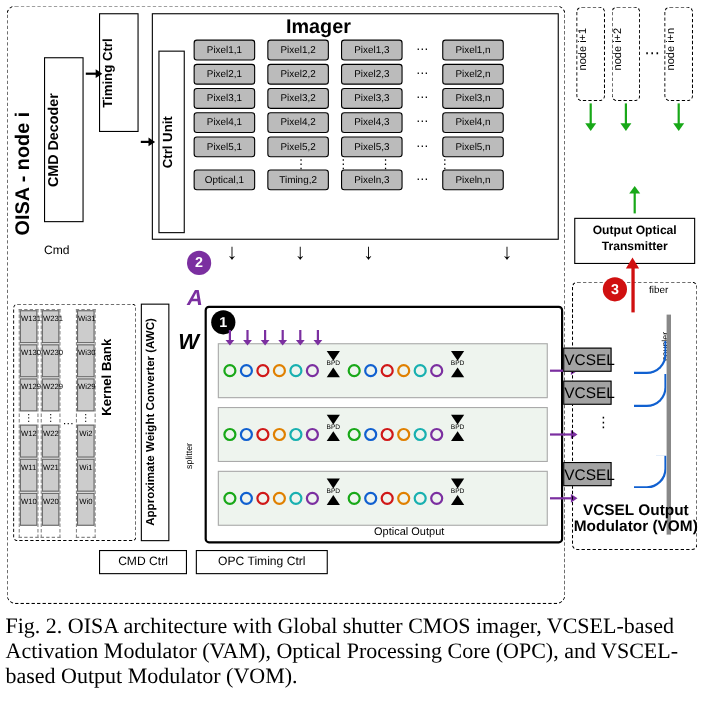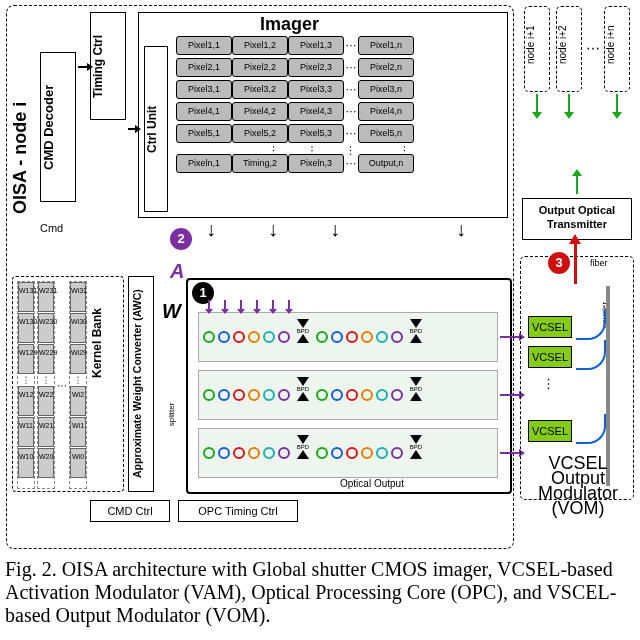--- a/index.html
+++ b/index.html
@@ -11,21 +11,21 @@
 
 #oisa{top:5px;left:6px;width:508px;height:544px;border:1.5px dashed #000;border-radius:8px;position:absolute}
 #oisa-lbl{position:absolute;top:8px;left:10px;width:24px;height:206px;font-size:18px;font-weight:bold}
 
 #cmd{top:52px;left:40px;width:36px;height:150px;background:#fff}
 
 #imager{position:absolute;top:12px;left:138px;width:370px;height:206px;border:1px solid #000}
 #imager-title{position:absolute;top:14px;left:260px;font-size:18px;font-weight:bold}
 #ctrl-unit{position:absolute;top:46px;left:144px;width:24px;height:166px;border:1px solid #000;background:#fff}
 .pixel-grid{position:absolute;top:36px;left:176px;width:326px;height:176px}
-.prow{display:flex;gap:0;margin-bottom:3px}
+.prow{display:flex;gap:11px;margin-bottom:3px}
 .pixel{background:#bbb;border:1px solid #000;border-radius:3px;width:56px;height:19px;font-size:9px;text-align:center;line-height:17px}
 .dots{width:14px;text-align:center;line-height:19px;font-size:11px}
 .vdots{text-align:center;font-size:11px;line-height:4px}
 
 #vam{position:absolute;top:240px;left:58px;width:454px;height:26px;background:#fff;border:1px solid #000;text-align:center;font-size:14px;font-weight:bold;line-height:24px}
 #badge2{position:absolute;top:228px;left:170px;width:22px;height:22px;border-radius:50%;background:#7b2fa0;color:#fff;text-align:center;line-height:22px;font-size:13px;font-weight:bold}
 #Alabel{position:absolute;top:260px;left:170px;font-size:20px;font-style:italic;font-weight:bold;color:#7b2fa0}
 
 #kbank{position:absolute;top:276px;left:12px;width:112px;height:216px;border:1.5px dashed #000;border-radius:4px}
 #kbank-inner{position:absolute;top:4px;left:4px;width:76px;height:208px;display:flex;gap:2px}
@@ -65,27 +65,27 @@
 .node-dots{position:absolute;top:40px;left:586px;font-size:14px}
 .gr-arrow{position:absolute;width:2px;height:20px;background:#18a818}
 .gr-arrow::after{content:'';position:absolute;bottom:-5px;left:-4px;border-left:5px solid transparent;border-right:5px solid transparent;border-top:7px solid #18a818}
 #cloud{position:absolute;top:120px;left:522px;width:110px;height:52px;border:1px solid #000;text-align:center;line-height:50px;font-size:14px}
 #oot{position:absolute;top:198px;left:522px;width:110px;height:42px;border:1px solid #000;text-align:center;font-size:11px;font-weight:bold;padding-top:4px;line-height:14px}
 
 #vom{position:absolute;top:256px;left:520px;width:114px;height:244px;border:1.5px dashed #000;border-radius:5px}
 #badge3{position:absolute;top:252px;left:548px;width:22px;height:22px;border-radius:50%;background:#d01010;color:#fff;text-align:center;line-height:22px;font-size:13px;font-weight:bold}
 #fiber-lbl{position:absolute;top:258px;left:590px;font-size:9px}
 #coupler-lbl{position:absolute;top:288px;left:600px;font-size:8px}
-.vcsel{position:absolute;left:528px;width:44px;height:22px;border:1px solid #000;text-align:center;line-height:20px;font-size:11px;background:#84cc16}
+.vcsel{position:absolute;left:512px;width:44px;height:22px;border:1px solid #000;text-align:center;line-height:20px;font-size:14px;background:#a3a3a3}
 #vc1{top:316px}#vc2{top:346px}#vc3{top:420px}
 .vc-dots{position:absolute;top:376px;left:542px;font-size:13px}
 .curve{position:absolute;width:30px;height:30px;border:2.5px solid #1060d0;border-left:none;border-top:none;border-radius:0 0 18px 0}
 #cv1{top:310px;left:576px}#cv2{top:340px;left:576px}#cv3{top:414px;left:576px}
 #fiber-line{position:absolute;top:286px;left:606px;width:4px;height:200px;background:#888}
-#vom-title{position:absolute;top:456px;left:520px;width:116px;font-size:18px;font-weight:normal;text-align:center;line-height:15px}
+#vom-title{position:absolute;top:456px;left:520px;width:116px;font-size:14px;font-weight:bold;text-align:center;line-height:15px}
 
 .purp-h{position:absolute;height:2px;background:#7b2fa0}
 .purp-h::after{content:'';position:absolute;right:-5px;top:-3px;border-top:4px solid transparent;border-bottom:4px solid transparent;border-left:6px solid #7b2fa0}
 #ph1{top:336px;left:500px;width:20px}
 #ph2{top:394px;left:500px;width:20px}
 #ph3{top:452px;left:500px;width:20px}
 
 #red-fib{position:absolute;top:242px;left:574px;width:3px;height:42px;background:#d01010}
 #red-fib::before{content:'';position:absolute;top:-8px;left:-5px;border-left:6px solid transparent;border-right:6px solid transparent;border-bottom:10px solid #d01010}
 
@@ -146,25 +146,25 @@
       </div>
     <div class="prow">
         <div class="pixel">Pixel5,1</div>
         <div class="pixel">Pixel5,2</div>
         <div class="pixel">Pixel5,3</div>
         <div class="dots">⋯</div>
         <div class="pixel">Pixel5,n</div>
       </div>
     <div class="vdots" style="padding:2px 20px">⋮&nbsp;&nbsp;&nbsp;&nbsp;&nbsp;&nbsp;&nbsp;&nbsp;&nbsp;⋮&nbsp;&nbsp;&nbsp;&nbsp;&nbsp;&nbsp;&nbsp;&nbsp;&nbsp;⋮&nbsp;&nbsp;&nbsp;&nbsp;&nbsp;&nbsp;&nbsp;&nbsp;&nbsp;&nbsp;&nbsp;&nbsp;&nbsp;&nbsp;⋮</div>
     <div class="prow">
-        <div class="pixel">Pixeln,1</div>
+        <div class="pixel">Optical,1</div>
         <div class="pixel">Timing,2</div>
         <div class="pixel">Pixeln,3</div>
         <div class="dots">⋯</div>
-        <div class="pixel">Output,n</div>
+        <div class="pixel">Pixeln,n</div>
       </div>
   </div>
 
   <div id="cmd-input">Cmd</div>
 
   <div style="position:absolute;top:218px;left:206px;font-size:20px">↓</div>
   <div style="position:absolute;top:218px;left:268px;font-size:20px">↓</div>
   <div style="position:absolute;top:218px;left:330px;font-size:20px">↓</div>
   <div style="position:absolute;top:218px;left:456px;font-size:20px">↓</div>
 

